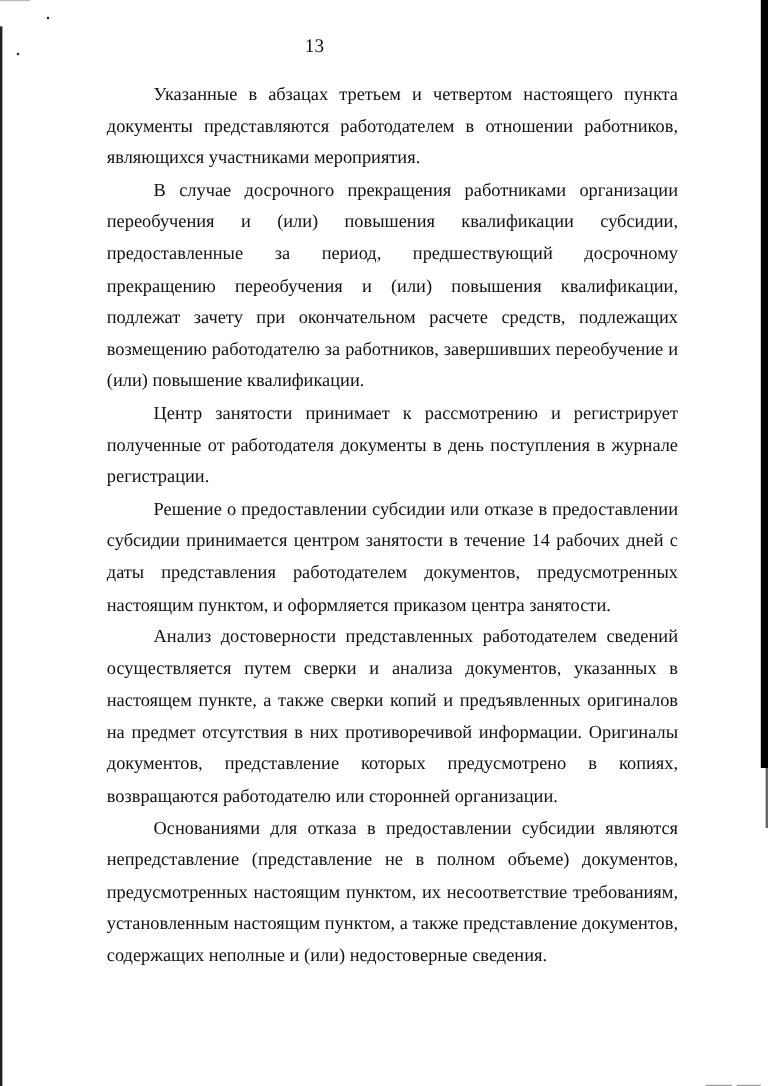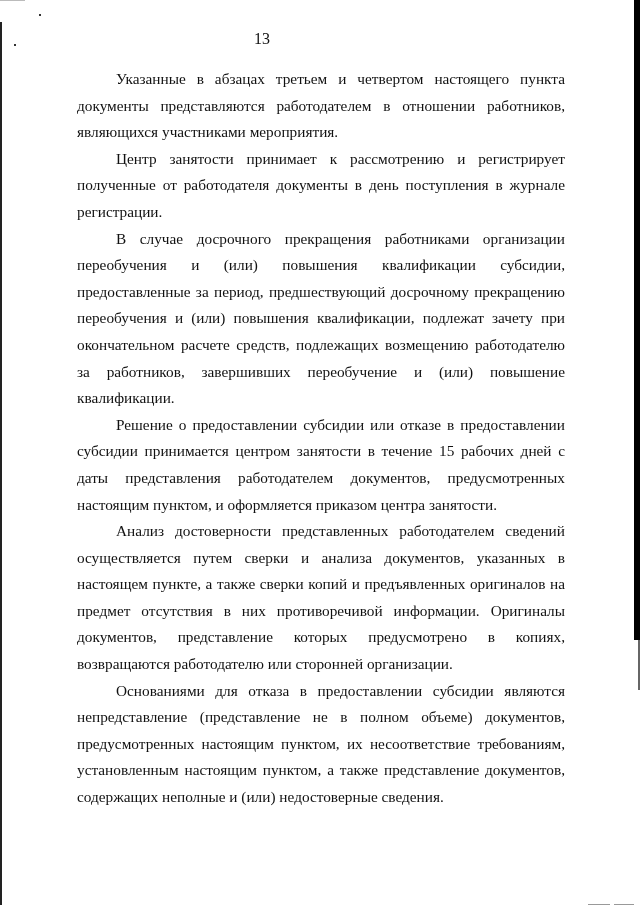--- a/index.html
+++ b/index.html
@@ -7,37 +7,37 @@
          font-family: "Liberation Serif", "DejaVu Serif", serif; color: #111; }
   .edge-left { position: absolute; left: 0; top: 22px; width: 2px; height: 883px; background: #222; }
   .edge-left-top { position: absolute; left: 0; top: 0; width: 25px; height: 1px; background: #bbb; }
   .edge-right { position: absolute; right: 0; top: 0; width: 6px; height: 640px; background: #000; }
   .edge-right-fade { position: absolute; right: 0; top: 640px; width: 2px; height: 50px; background: #666; }
   .speck { position: absolute; width: 2px; height: 2px; background: #333; }
   .bottom-mark { position: absolute; bottom: 0; height: 1px; background: #999; }
   .page-number { position: absolute; top: 30px; left: 0; width: 524px; text-align: center;
                  font-size: 16px; }
   .body { position: absolute; left: 77px; top: 66px; width: 488px; }
-  .para { margin: 0 0 0 0; font-size: 15.3px; line-height: 26.6px; text-align: justify;
+  .para { margin: 0 0 0 12px; font-size: 15.3px; line-height: 26.6px; text-align: justify;
           text-indent: 39px; text-align-last: left; }
 </style>
 </head>
 <body>
 
 <div class="edge-left-top"></div>
 <div class="edge-left"></div>
 <div class="edge-right"></div>
 <div class="edge-right-fade"></div>
 <div class="speck" style="left:39px;top:14px;"></div>
 <div class="speck" style="left:14px;top:44px;"></div>
 <div class="bottom-mark" style="left:588px;width:22px;"></div>
 <div class="bottom-mark" style="left:614px;width:20px;"></div>
 
 <div class="page-number">13</div>
 
 <div class="body">
   <p class="para">Указанные в абзацах третьем и четвертом настоящего пункта документы представляются работодателем в отношении работников, являющихся участниками мероприятия.</p>
+  <p class="para">В случае досрочного прекращения работниками организации переобучения и (или) повышения квалификации субсидии, предоставленные за период, предшествующий досрочному прекращению переобучения и (или) повышения квалификации, подлежат зачету при окончательном расчете средств, подлежащих возмещению работодателю за работников, завершивших переобучение и (или) повышение квалификации.</p>
   <p class="para">Центр занятости принимает к рассмотрению и регистрирует полученные от работодателя документы в день поступления в журнале регистрации.</p>
-  <p class="para">В случае досрочного прекращения работниками организации переобучения и (или) повышения квалификации субсидии, предоставленные за период, предшествующий досрочному прекращению переобучения и (или) повышения квалификации, подлежат зачету при окончательном расчете средств, подлежащих возмещению работодателю за работников, завершивших переобучение и (или) повышение квалификации.</p>
-  <p class="para">Решение о предоставлении субсидии или отказе в предоставлении субсидии принимается центром занятости в течение 15 рабочих дней с даты представления работодателем документов, предусмотренных настоящим пунктом, и оформляется приказом центра занятости.</p>
+  <p class="para">Решение о предоставлении субсидии или отказе в предоставлении субсидии принимается центром занятости в течение 14 рабочих дней с даты представления работодателем документов, предусмотренных настоящим пунктом, и оформляется приказом центра занятости.</p>
   <p class="para">Анализ достоверности представленных работодателем сведений осуществляется путем сверки и анализа документов, указанных в настоящем пункте, а также сверки копий и предъявленных оригиналов на предмет отсутствия в них противоречивой информации. Оригиналы документов, представление которых предусмотрено в копиях, возвращаются работодателю или сторонней организации.</p>
   <p class="para">Основаниями для отказа в предоставлении субсидии являются непредставление (представление не в полном объеме) документов, предусмотренных настоящим пунктом, их несоответствие требованиям, установленным настоящим пунктом, а также представление документов, содержащих неполные и (или) недостоверные сведения.</p>
 </div>
 
 </body></html>

